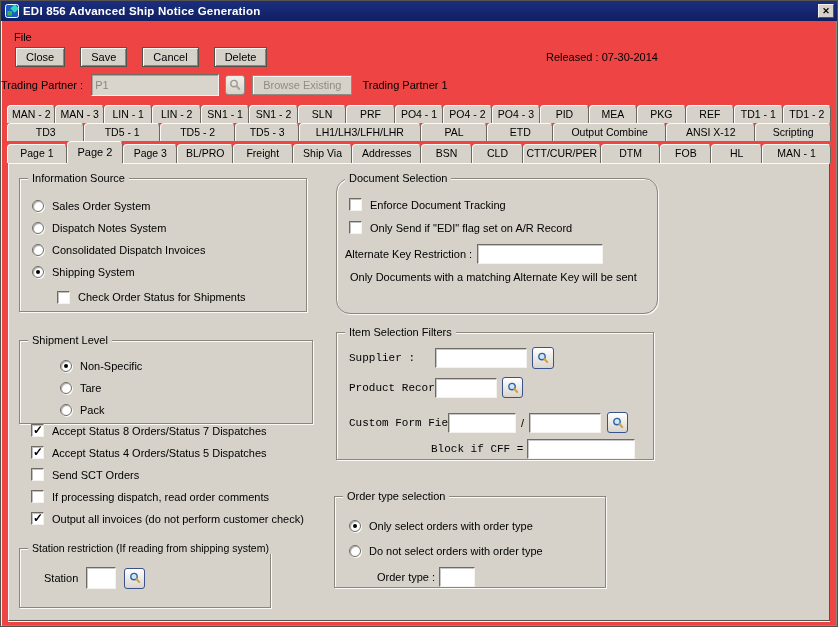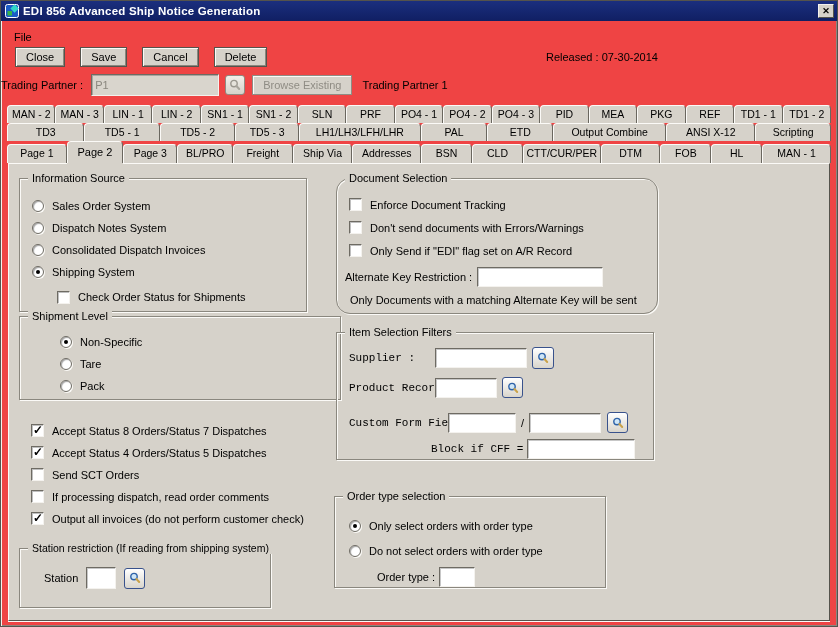--- a/index.html
+++ b/index.html
@@ -80,21 +80,21 @@
     border:1px solid; border-color:#fbfaf7 #55534c #55534c #fbfaf7;
     box-shadow: 0 1px 0 #fbfaf7; z-index:1;
   }
 
   
   .group{ position:absolute; border:1px solid #8a877e; box-shadow: inset 1px 1px 0 #fbfaf7, 1px 1px 0 #fbfaf7; }
   .legend{ position:absolute; top:-7px; left:8px; background:#d6d2ca; padding:0 4px; white-space:nowrap; }
 
   .g-info   { left:10px;  top:14px;  width:288px; height:134px; padding:16px 0 0 12px; }
   .g-doc    { left:327px; top:14px;  width:322px; height:136px; padding:14px 0 0 12px;border-radius:14px; }
-  .g-ship   { left:10px;  top:152px; width:322px; height:84px;  padding:14px 0 0 40px; }
+  .g-ship   { left:10px;  top:176px; width:294px; height:84px;  padding:14px 0 0 40px; }
   .g-item   { left:327px; top:168px; width:318px; height:128px; padding:14px 0 0 12px; }
   .g-station{ left:10px;  top:384px; width:252px; height:60px; }
   .g-station .legend{ font-size:10.5px; }
   .g-order  { left:325px; top:332px; width:272px; height:92px;  padding:16px 0 0 14px; }
 
   
   .row{ display:flex; align-items:center; gap:8px; height:22px; }
   .radio{
     width:12px; height:12px; border-radius:50%; background:#fff; flex:none;
     border:1px solid #6e6b63; box-shadow: inset 1px 1px 1px rgba(0,0,0,.35), 1px 1px 0 #fbfaf7;
@@ -254,24 +254,20 @@
     </div>
 
     <div class="group g-doc">
       <span class="legend">Document Selection</span>
       <div class="row" style="height:23px">
         <span class="checkbox"></span>
         <span class="lbl">Enforce Document Tracking</span>
       </div>
       <div class="row" style="height:23px">
         <span class="checkbox"></span>
-        <span class="lbl">Don't send documents with Errors/Warnings</span>
-      </div>
-      <div class="row" style="height:23px">
-        <span class="checkbox"></span>
         <span class="lbl">Only Send if "EDI" flag set on A/R Record</span>
       </div>
       <div class="alt-row">
         <span class="lbl">Alternate Key Restriction :</span>
         <input class="txt" value="" style="">
       </div>
       <div class="doc-note">Only Documents with a matching Alternate Key will be sent</div>
     </div>
 
     <div class="group g-ship">

